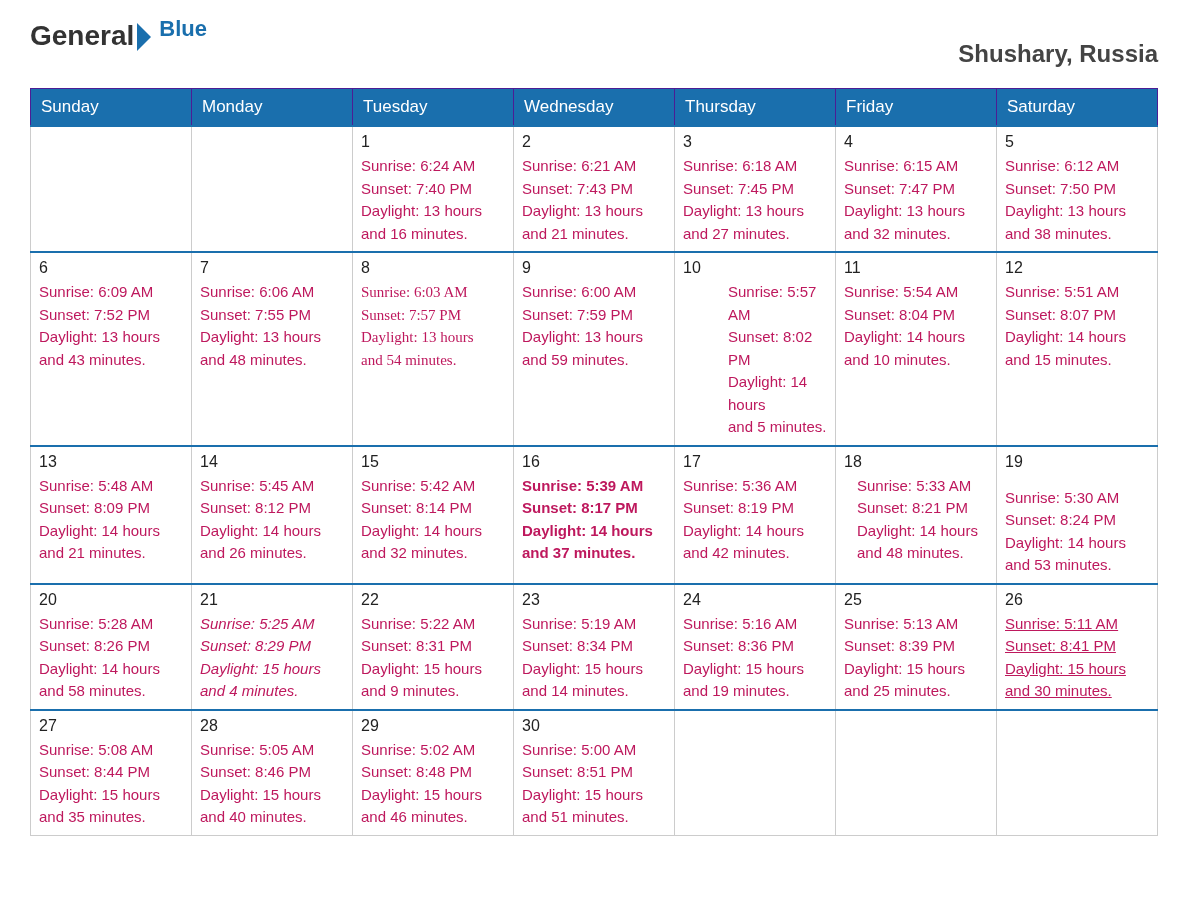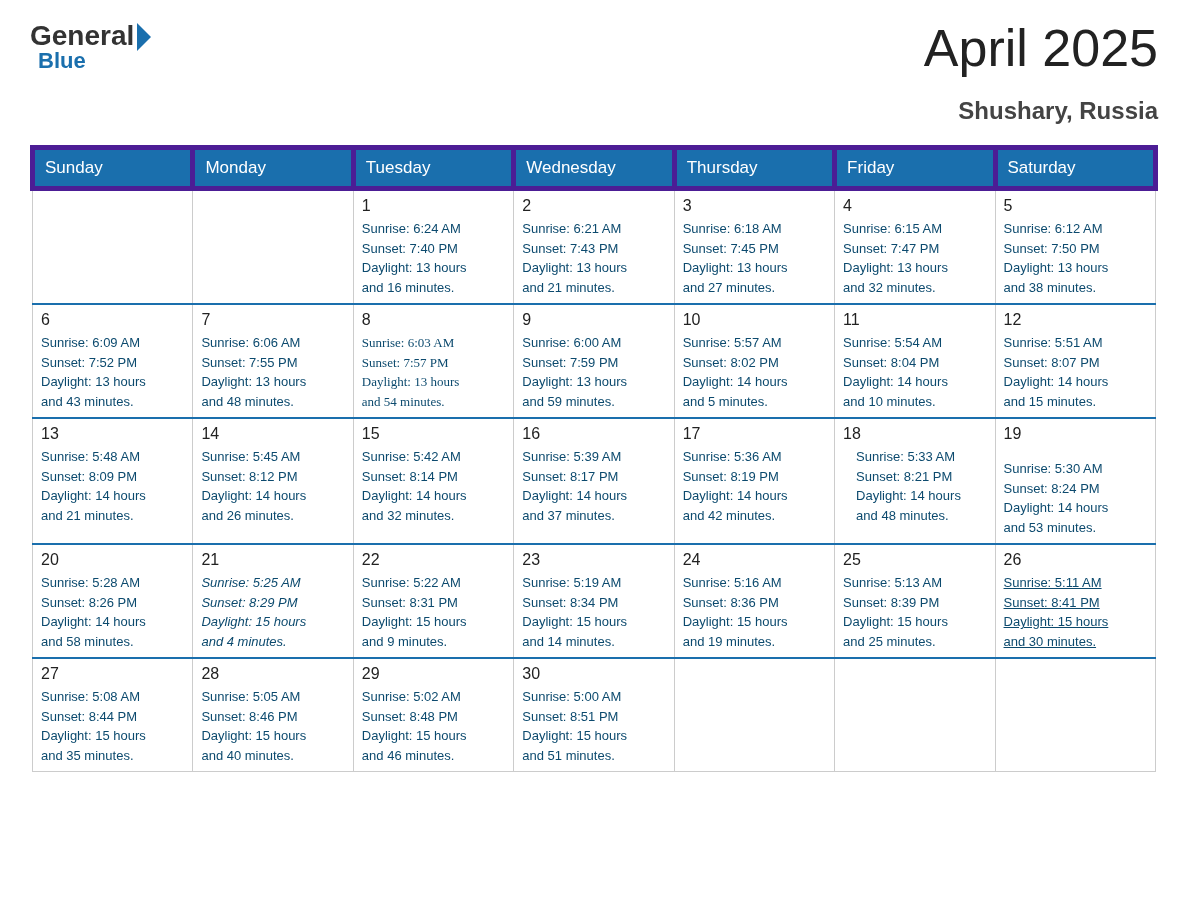--- a/index.html
+++ b/index.html
@@ -11,21 +11,20 @@
       padding: 20px 30px;
     }
     .header {
       display: flex;
       justify-content: space-between;
       align-items: flex-start;
       margin-bottom: 20px;
     }
     .logo {
       display: flex;
-      flex-direction: column;
       align-items: flex-start;
       justify-content: center;
     }
     .logo-top {
       display: flex;
       align-items: center;
     }
     .logo-general {
       font-size: 28px;
       font-weight: bold;
@@ -68,21 +67,21 @@
       border-collapse: collapse;
       border: 1px solid #999;
     }
     .calendar th {
       background-color: #1a6fad;
       color: #fff;
       text-align: left;
       padding: 8px 10px;
       font-size: 17px;
       font-weight: normal;
-      border: 5px solid #4c1d95;
+      border: 1px solid #4c1d95;
     }
     .calendar td {
       vertical-align: top;
       padding: 6px 8px;
       font-size: 13px;
       color: #333;
       border: 1px solid #ccc;
       width: calc(100% / 7);
       min-height: 100px;
       border-top: 2px solid #1a6fad;
@@ -91,41 +90,40 @@
       background: #fff;
     }
     .day-number {
       font-size: 16px;
       font-weight: normal;
       color: #222;
       display: block;
       margin-bottom: 4px;
     }
     .day-info {
-      font-size: 13px;
+      font-size: 15px;
       line-height: 1.5;
-      color: #0c4a6e;
+      color: #be185d;
     }
     .calendar tr td:first-child {
       border-left: 1px solid #ccc;
     }
   </style>
 </head>
 <body>
 
 <div class="header">
   <div class="logo">
     <div class="logo-top">
       <span class="logo-general">General</span>
       <div class="logo-arrow"></div>
     </div>
     <span class="logo-subtitle">Blue</span>
   </div>
   <div class="title-area">
-    <div class="month-title">April 2025</div>
     <div class="location">Shushary, Russia</div>
   </div>
 </div>
 
 <table class="calendar">
   <thead>
     <tr>
       <th>Sunday</th>
       <th>Monday</th>
       <th>Tuesday</th>
@@ -199,21 +197,21 @@
         </td>
         <td>
           <span class="day-number">9</span>
           <div class="day-info" style="white-space: pre-line;">Sunrise: 6:00 AM
 Sunset: 7:59 PM
 Daylight: 13 hours
 and 59 minutes.</div>
         </td>
         <td>
           <span class="day-number">10</span>
-          <div class="day-info" style="white-space: pre-line;">Sunrise: 5:57 AM
+          <div class="day-info" style="white-space: pre-line; margin-left: 45px;">Sunrise: 5:57 AM
 Sunset: 8:02 PM
 Daylight: 14 hours
 and 5 minutes.</div>
         </td>
         <td>
           <span class="day-number">11</span>
           <div class="day-info" style="white-space: pre-line;">Sunrise: 5:54 AM
 Sunset: 8:04 PM
 Daylight: 14 hours
 and 10 minutes.</div>
@@ -243,21 +241,21 @@
         </td>
         <td>
           <span class="day-number">15</span>
           <div class="day-info" style="white-space: pre-line;">Sunrise: 5:42 AM
 Sunset: 8:14 PM
 Daylight: 14 hours
 and 32 minutes.</div>
         </td>
         <td>
           <span class="day-number">16</span>
-          <div class="day-info" style="white-space: pre-line;">Sunrise: 5:39 AM
+          <div class="day-info" style="white-space: pre-line; font-weight: bold;">Sunrise: 5:39 AM
 Sunset: 8:17 PM
 Daylight: 14 hours
 and 37 minutes.</div>
         </td>
         <td>
           <span class="day-number">17</span>
           <div class="day-info" style="white-space: pre-line;">Sunrise: 5:36 AM
 Sunset: 8:19 PM
 Daylight: 14 hours
 and 42 minutes.</div>

